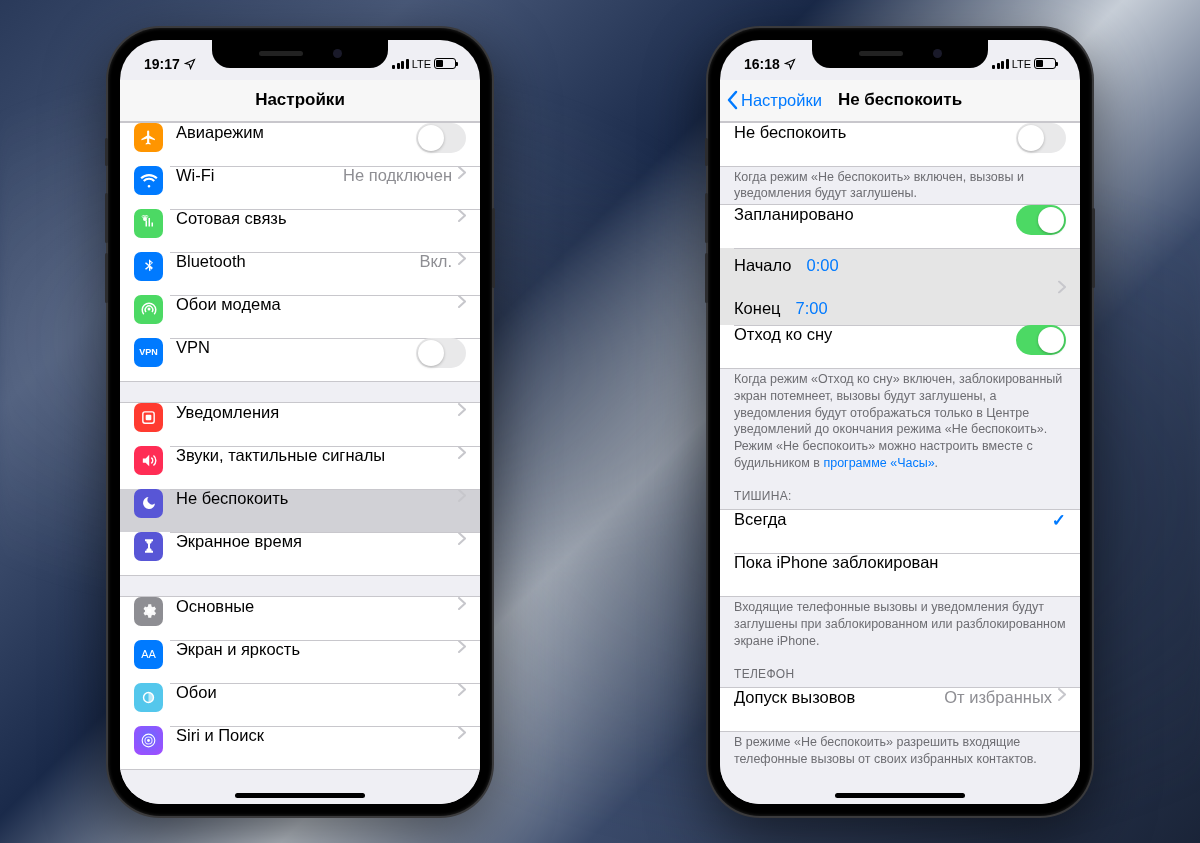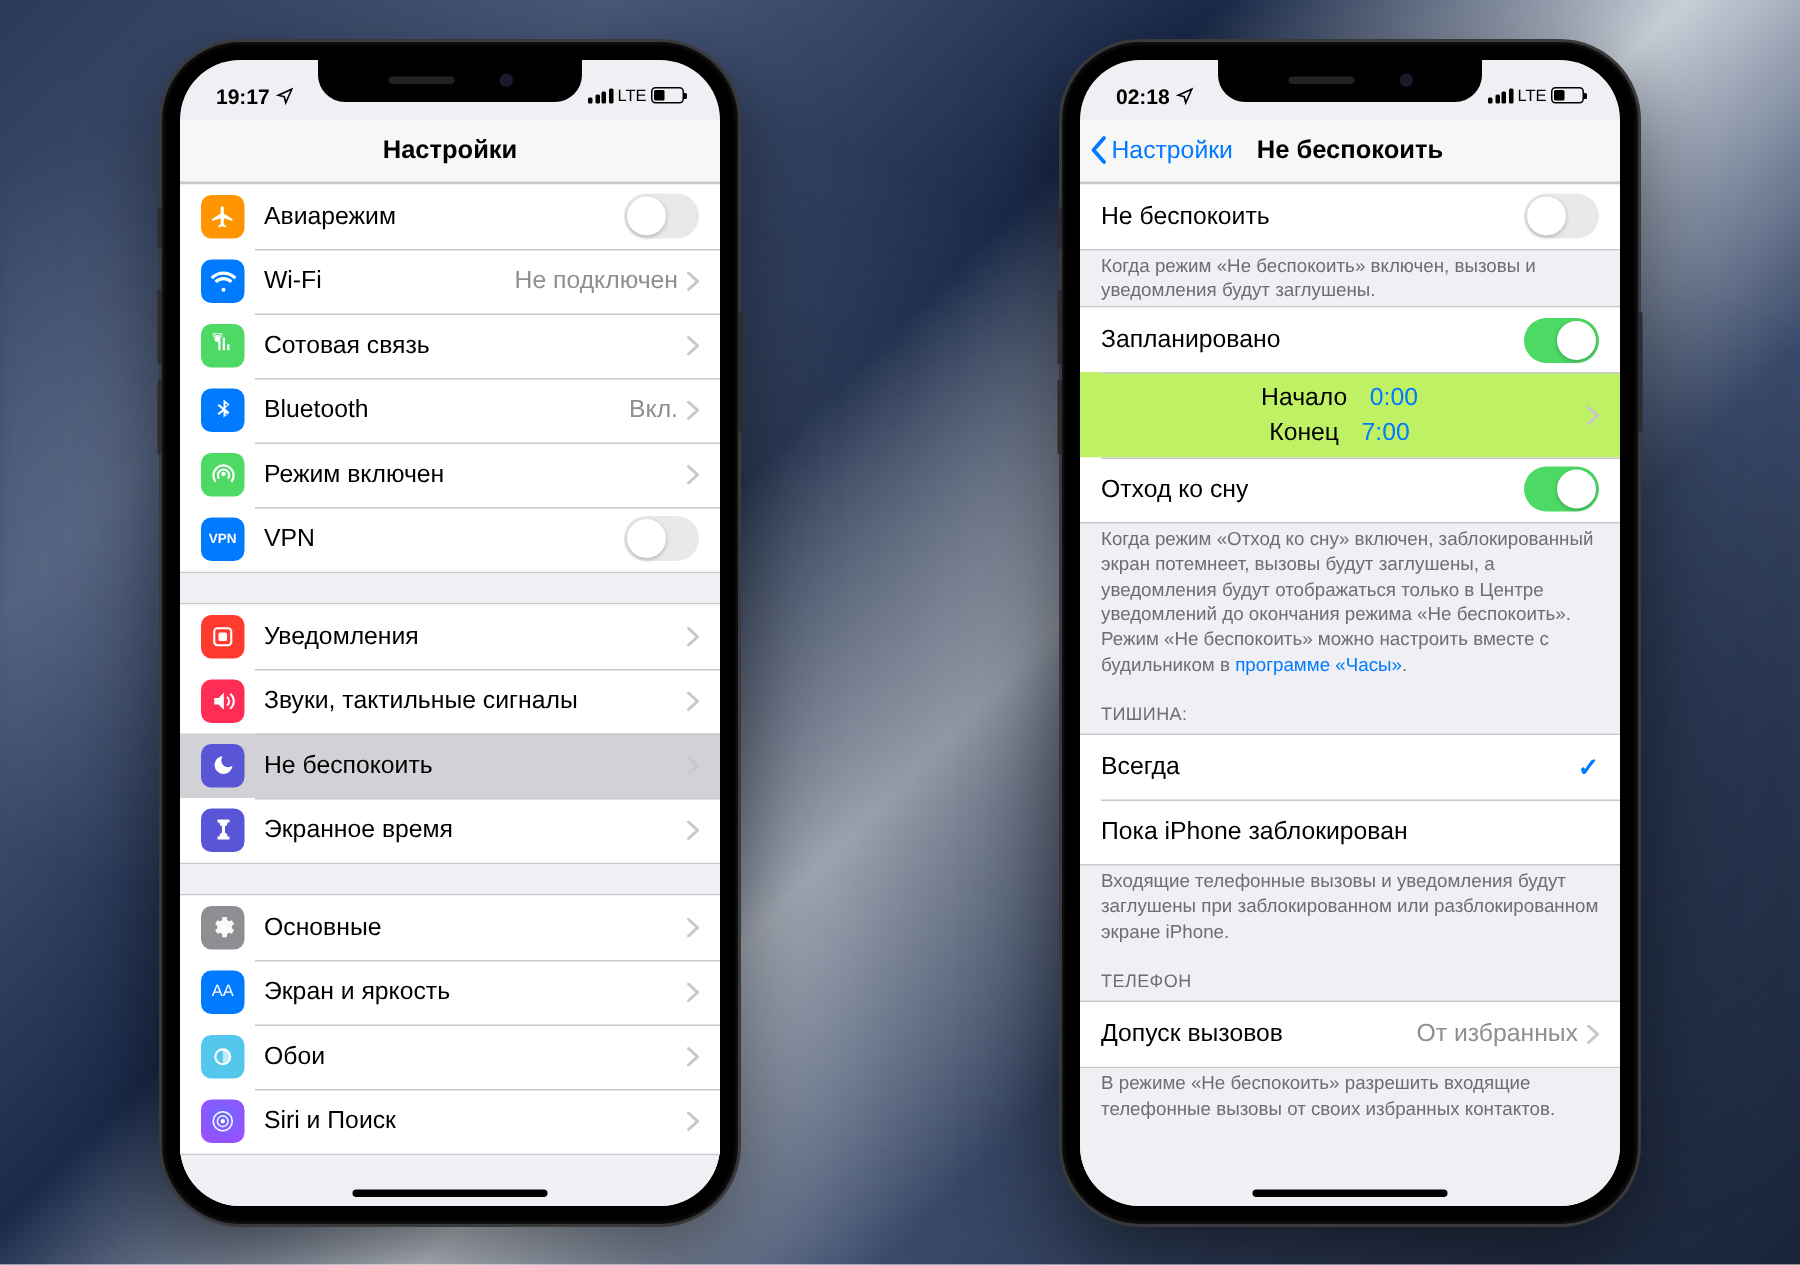--- a/index.html
+++ b/index.html
@@ -122,21 +122,21 @@
   .group { margin-top: 20px; }
   .group:first-child { margin-top: 0; }
   .group-white {
     background: #fff;
     border-top: 0.5px solid #c8c7cc;
     border-bottom: 0.5px solid #c8c7cc;
   }
 
   .row {
     display: flex;
-    align-items: center;
+    align-items: flex-start;
     min-height: 43px;
     padding: 0 14px 0 14px;
     position: relative;
     background: #fff;
   }
   .row + .row::before {
     content:""; position:absolute; left:50px; right:0; top:0;
     height:0.5px; background:#c8c7cc;
   }
   .row.noicon + .row.noicon::before { left: 14px; }
@@ -176,22 +176,23 @@
     color: #6d6d72;
     padding: 2px 14px;
     line-height: 1.35;
   }
   .header-text { text-transform: uppercase; padding-top:14px; padding-bottom:5px; letter-spacing:0.3px; font-size:12px; }
   .footer-text a { color:#007aff; text-decoration:none;text-align:right; }
 
   .time-row-stack {
     display:flex; flex-direction:column;
     padding: 6px 14px;
-    background:#bef264;
+    background:#e5e5e5;
     position:relative;
+    gap:20px;
   }
   .time-row-stack .tline {
     display:flex; justify-content:space-between; align-items:center;
     font-size:16.5px; line-height:1.35;
   }
   .time-row-stack .tval { color:#007aff; margin-right: 14px; margin-left: 15px;}
   .time-row-stack .stack-chevron {
     position:absolute; right:14px; top:50%; transform:translateY(-50%);
   }
 
@@ -305,21 +306,21 @@
               </svg>
             </span>
           </div>
           <div class="row">
             <div class="icon-sq bg-green2">
               <svg viewBox="0 0 24 24" width="18" height="18">
                 <path fill="none" stroke="#fff" stroke-width="2" d="M8 16a5 5 0 1 1 8 0M5 19a9 9 0 1 1 14 0"></path>
                 <circle cx="12" cy="12" r="2" fill="#fff"></circle>
               </svg>
             </div>
-            <span class="row-label">Режим включен</span>
+            <span class="row-label">Обои модема</span>
             <span class="chevron">
               <svg viewBox="0 0 8 13">
                 <path d="M1 1 L7 6.5 L1 12" fill="none" stroke="#c7c7cc" stroke-width="2" stroke-linecap="round"></path>
               </svg>
             </span>
           </div>
           <div class="row">
             <div class="icon-sq bg-vpnblue">
               <span style="color:#fff;font-size:9px;font-weight:700">VPN</span>
             </div>
@@ -454,21 +455,21 @@
     <div class="btn-l3"></div>
     <div class="btn-r1"></div>
   <div class="screen">
     <div class="notch">
         <div class="speaker"></div>
         <div class="cam"></div>
       </div>
 
     <div class="status-bar">
       <div class="status-left">
-        <span>02:18</span>
+        <span>16:18</span>
         <svg width="12" height="12" viewBox="0 0 24 24" fill="none" stroke="#000" stroke-width="2.2">
             <path d="M3 11l18-8-8 18-2-8-8-2z"></path>
           </svg>
       </div>
       <div class="status-right">
         <div class="sig-bars">
             <span></span>
             <span></span>
             <span></span>
             <span></span>

